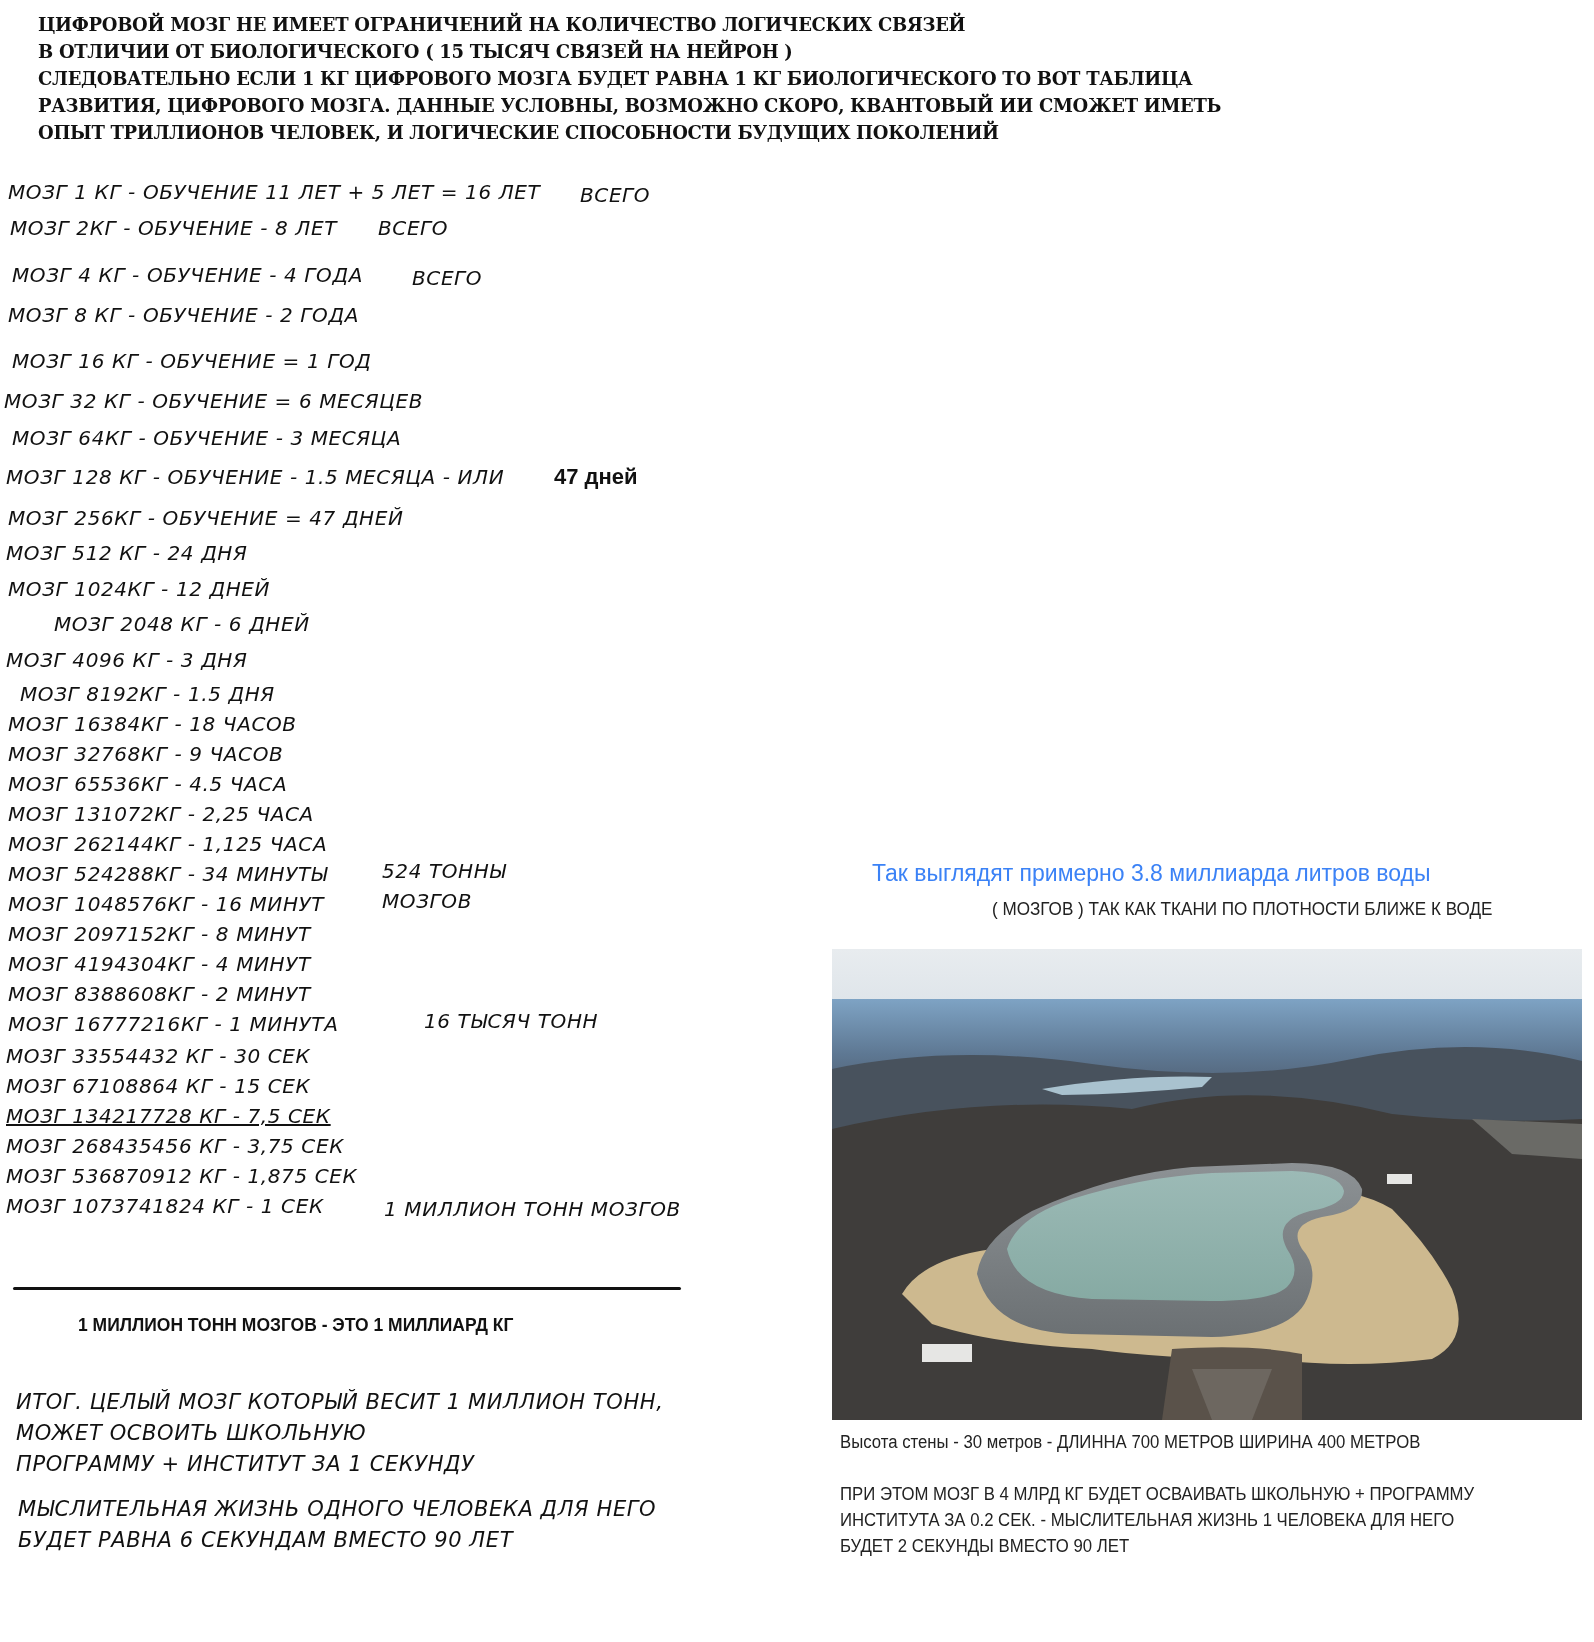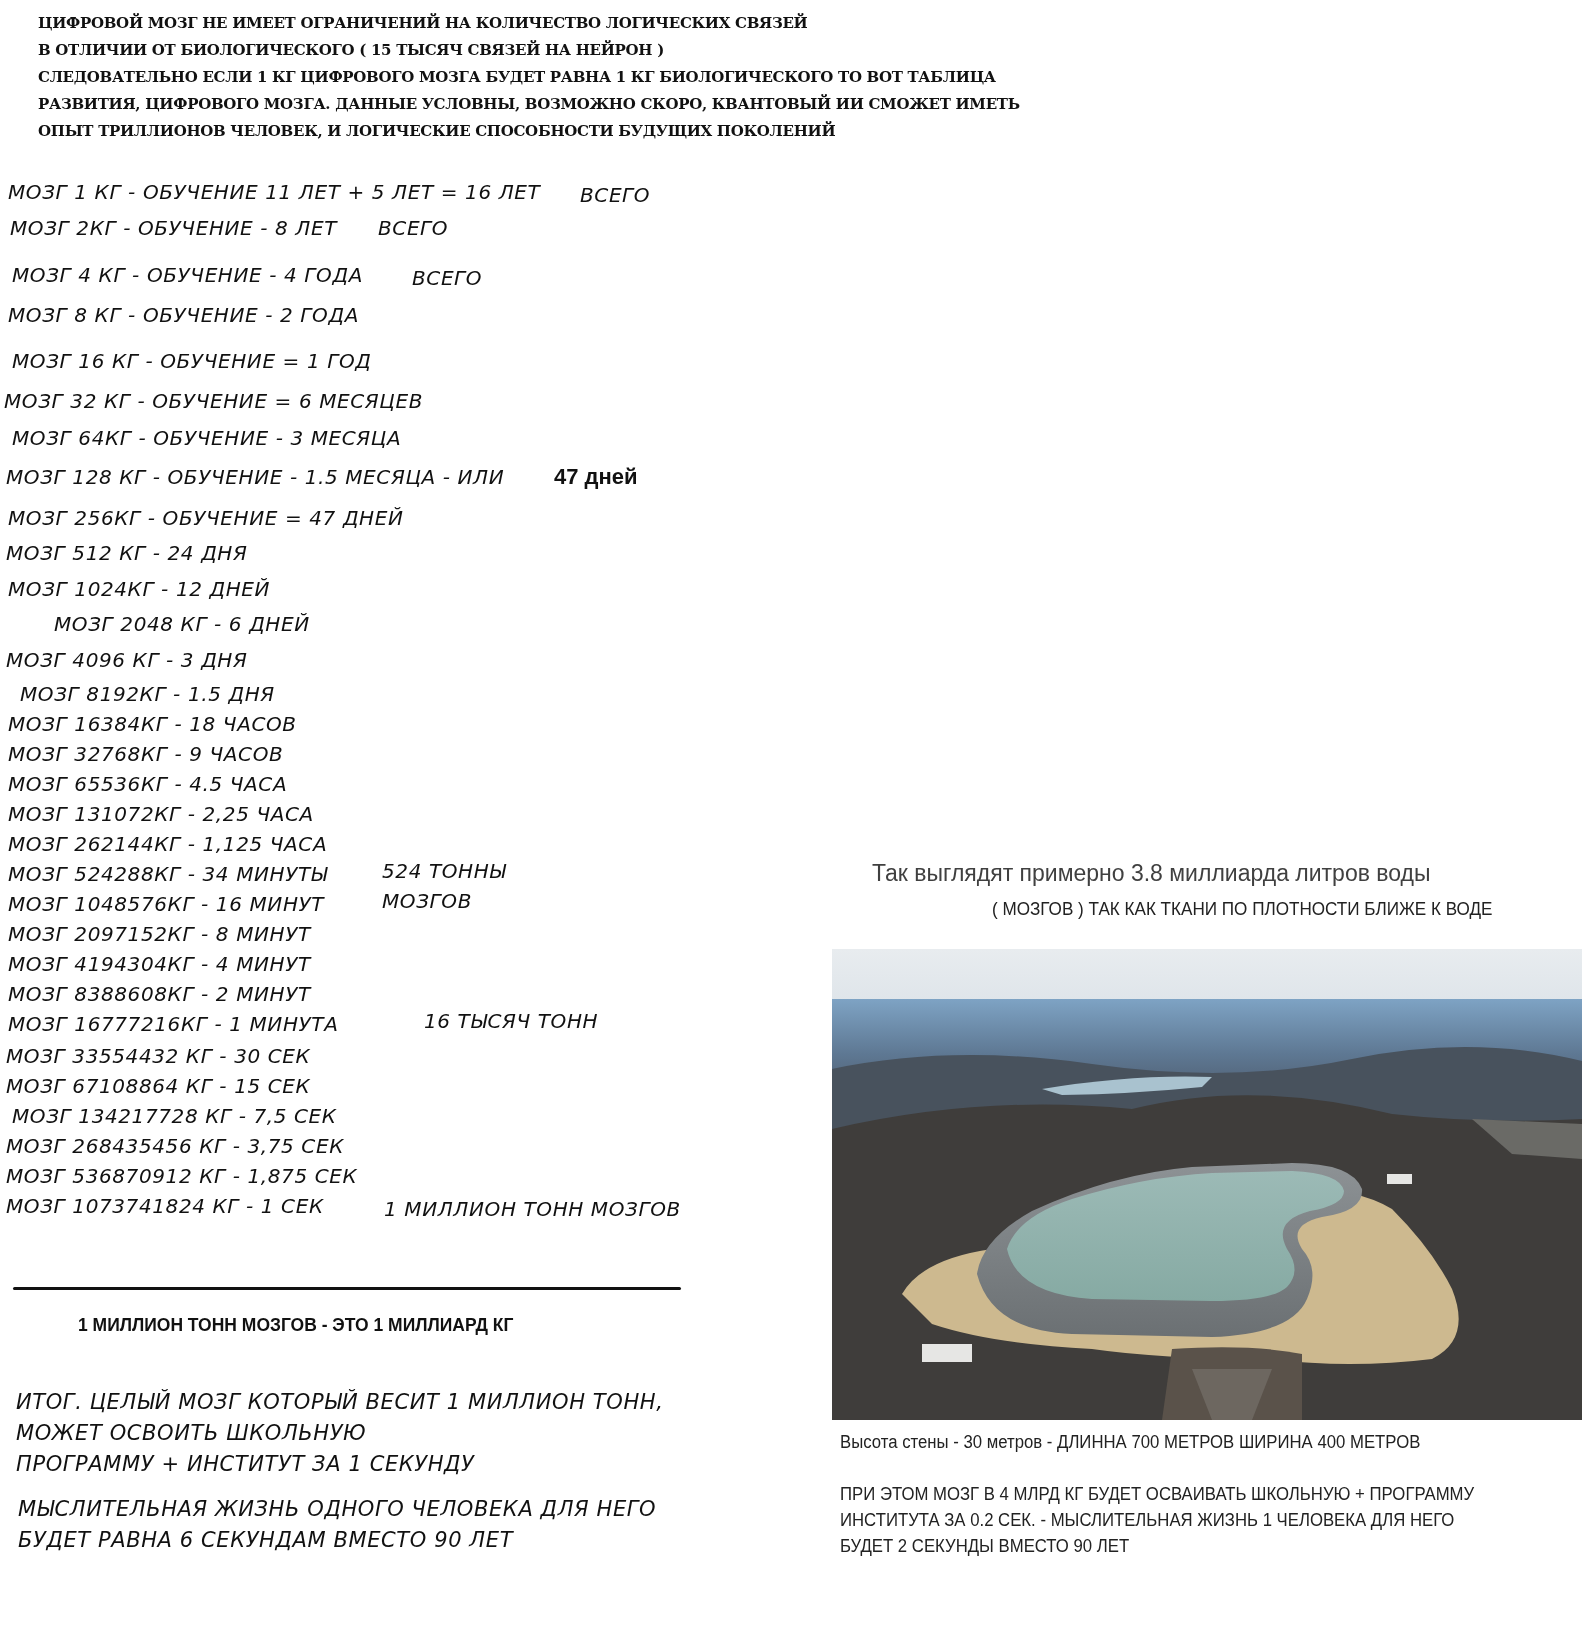--- a/index.html
+++ b/index.html
@@ -2,21 +2,21 @@
 <html><head>
 <meta charset="utf-8">
 <style>
   html, body { margin: 0; padding: 0; background: #ffffff; }
   body { width: 1594px; height: 1642px; position: relative; overflow: hidden; color: #000; }
   .abs { position: absolute; white-space: nowrap; }
 
   .title-line {
     font-family: "DejaVu Serif", "Liberation Serif", serif;
     font-weight: bold;
-    font-size: 15px;
+    font-size: 18px;
     letter-spacing: -0.3px;
     left: 38px;
     color: #111;
   }
 
   .hw {
     font-family: "DejaVu Sans", "Liberation Sans", sans-serif;
     font-style: oblique;
     font-size: 20px;
     letter-spacing: 0.6px;
@@ -104,21 +104,21 @@
 
   <div class="abs hw" style="left:8px;top:922px;">МОЗГ 2097152КГ - 8 МИНУТ</div>
   <div class="abs hw" style="left:8px;top:952px;">МОЗГ 4194304КГ - 4 МИНУТ</div>
   <div class="abs hw" style="left:8px;top:982px;">МОЗГ 8388608КГ - 2 МИНУТ</div>
 
   <div class="abs hw" style="left:8px;top:1012px;">МОЗГ 16777216КГ - 1 МИНУТА</div>
   <div class="abs hw" style="left:424px;top:1009px;">16 ТЫСЯЧ ТОНН</div>
 
   <div class="abs hw" style="left:6px;top:1044px;">МОЗГ 33554432 КГ - 30 СЕК</div>
   <div class="abs hw" style="left:6px;top:1074px;">МОЗГ 67108864 КГ - 15 СЕК</div>
-  <div class="abs hw" style="left:12px;top:1104px;">МОЗГ 134217728 КГ - 7,5 СЕК</div>
+  <div class="abs hw" style="left:6px;top:1104px;text-decoration:underline;">МОЗГ 134217728 КГ - 7,5 СЕК</div>
   <div class="abs hw" style="left:6px;top:1134px;">МОЗГ 268435456 КГ - 3,75 СЕК</div>
   <div class="abs hw" style="left:6px;top:1164px;">МОЗГ 536870912 КГ - 1,875 СЕК</div>
 
   <div class="abs hw" style="left:6px;top:1194px;">МОЗГ 1073741824 КГ - 1 СЕК</div>
   <div class="abs hw" style="left:384px;top:1197px;">1 МИЛЛИОН ТОНН МОЗГОВ</div>
 </div>
 
 <div class="divider"></div>
 
 <div class="abs bold-sans" style="left:78px;top:1314px;font-size:19px;transform:scaleX(0.92);transform-origin:left;">1 МИЛЛИОН ТОНН МОЗГОВ - ЭТО 1 МИЛЛИАРД КГ</div>
@@ -128,21 +128,21 @@
   <div class="abs hw" style="left:16px;top:1421px;font-size:21px;">МОЖЕТ ОСВОИТЬ ШКОЛЬНУЮ</div>
   <div class="abs hw" style="left:16px;top:1452px;font-size:21px;"> ПРОГРАММУ + ИНСТИТУТ ЗА 1 СЕКУНДУ</div>
 </div>
 
 <div>
   <div class="abs hw" style="left:18px;top:1497px;font-size:21px;">МЫСЛИТЕЛЬНАЯ ЖИЗНЬ ОДНОГО ЧЕЛОВЕКА ДЛЯ НЕГО</div>
   <div class="abs hw" style="left:18px;top:1528px;font-size:21px;">БУДЕТ РАВНА 6 СЕКУНДАМ ВМЕСТО 90 ЛЕТ</div>
 </div>
 
 <div>
-  <div class="abs caption" style="left:872px;top:860px;font-size:23px;color:#404040;">Так выглядят примерно 3.8 миллиарда литров воды</div>
+  <div class="abs caption" style="left:872px;top:860px;font-size:23px;color:#3b82f6;">Так выглядят примерно 3.8 миллиарда литров воды</div>
   <div class="abs caption" style="left:992px;top:898px;font-size:19px;transform:scaleX(0.9);transform-origin:left;">( МОЗГОВ ) ТАК КАК ТКАНИ ПО ПЛОТНОСТИ БЛИЖЕ К ВОДЕ</div>
 
   <div class="photo">
     <svg viewBox="0 0 750 471" preserveAspectRatio="none">
       <defs>
         <linearGradient id="sky" x1="0" y1="0" x2="0" y2="1">
           <stop offset="0" stop-color="#e8ecef"></stop>
           <stop offset="1" stop-color="#dfe5ea"></stop>
         </linearGradient>
         <linearGradient id="haze" x1="0" y1="0" x2="0" y2="1">

